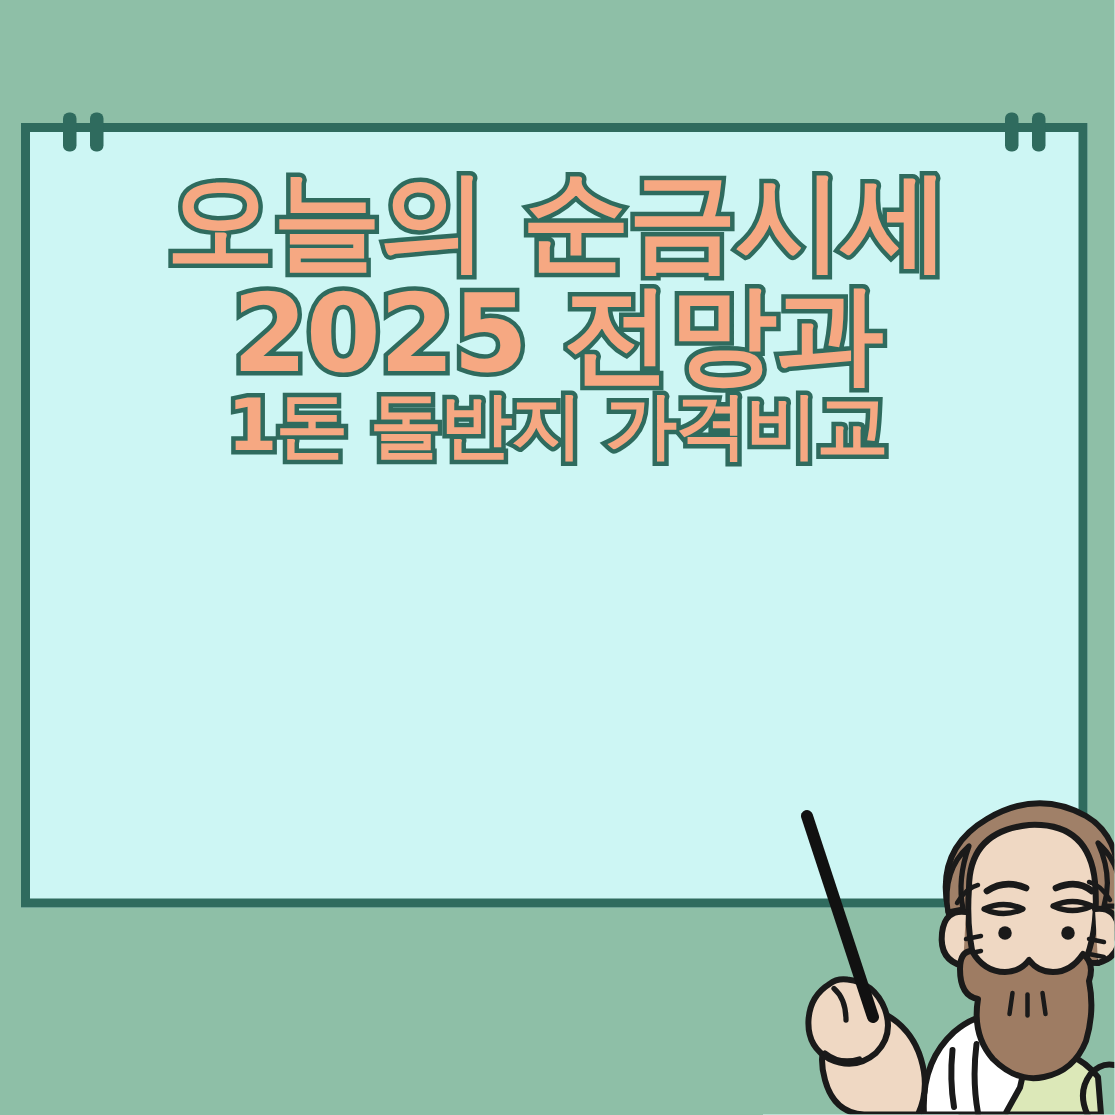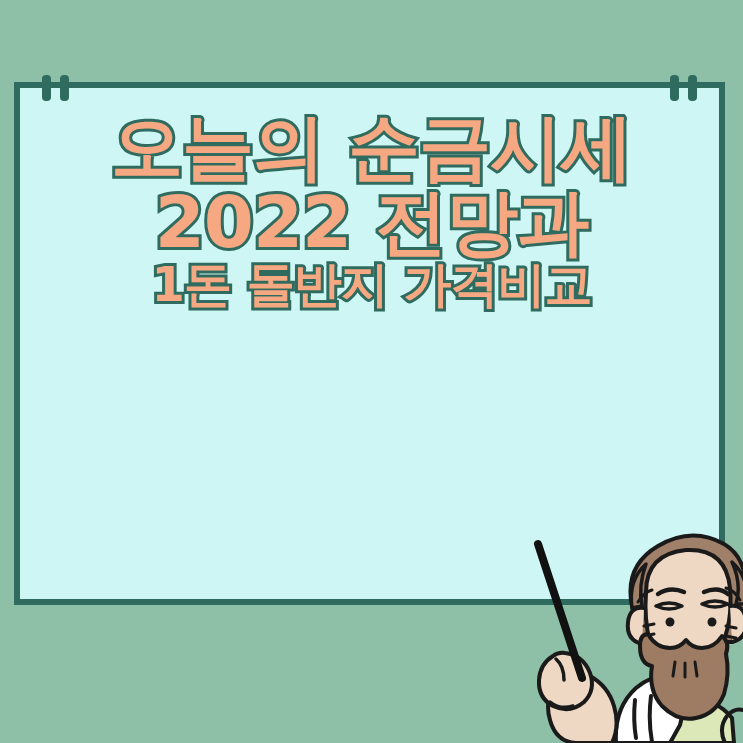--- a/index.html
+++ b/index.html
@@ -89,21 +89,21 @@
 
   <div id="whiteboard">
     <span class="board-clip clip-left-1"></span>
     <span class="board-clip clip-left-2"></span>
     <span class="board-clip clip-right-1"></span>
     <span class="board-clip clip-right-2"></span>
   </div>
 
   <div id="title-block">
     <span class="title-line title-line-1">오늘의 순금시세</span>
-    <span class="title-line title-line-2">2022 전망과</span>
+    <span class="title-line title-line-2">2025 전망과</span>
     <span class="title-line title-line-3">1돈 돌반지 가격비교</span>
   </div>
 
   <div id="character">
     <svg width="223" height="213" viewBox="0 0 223 213" xmlns="http://www.w3.org/2000/svg">
       <g stroke="#1A1A1A" stroke-width="4" stroke-linejoin="round" stroke-linecap="round">
 
         <path d="M121 213 L121 186 Q138 168 166 168 Q196 168 212 188 L214 213 Z" fill="#DCE8B8"></path>
         <path d="M205 213 Q198 198 207 186 Q214 178 223 180" fill="none"></path>
 

